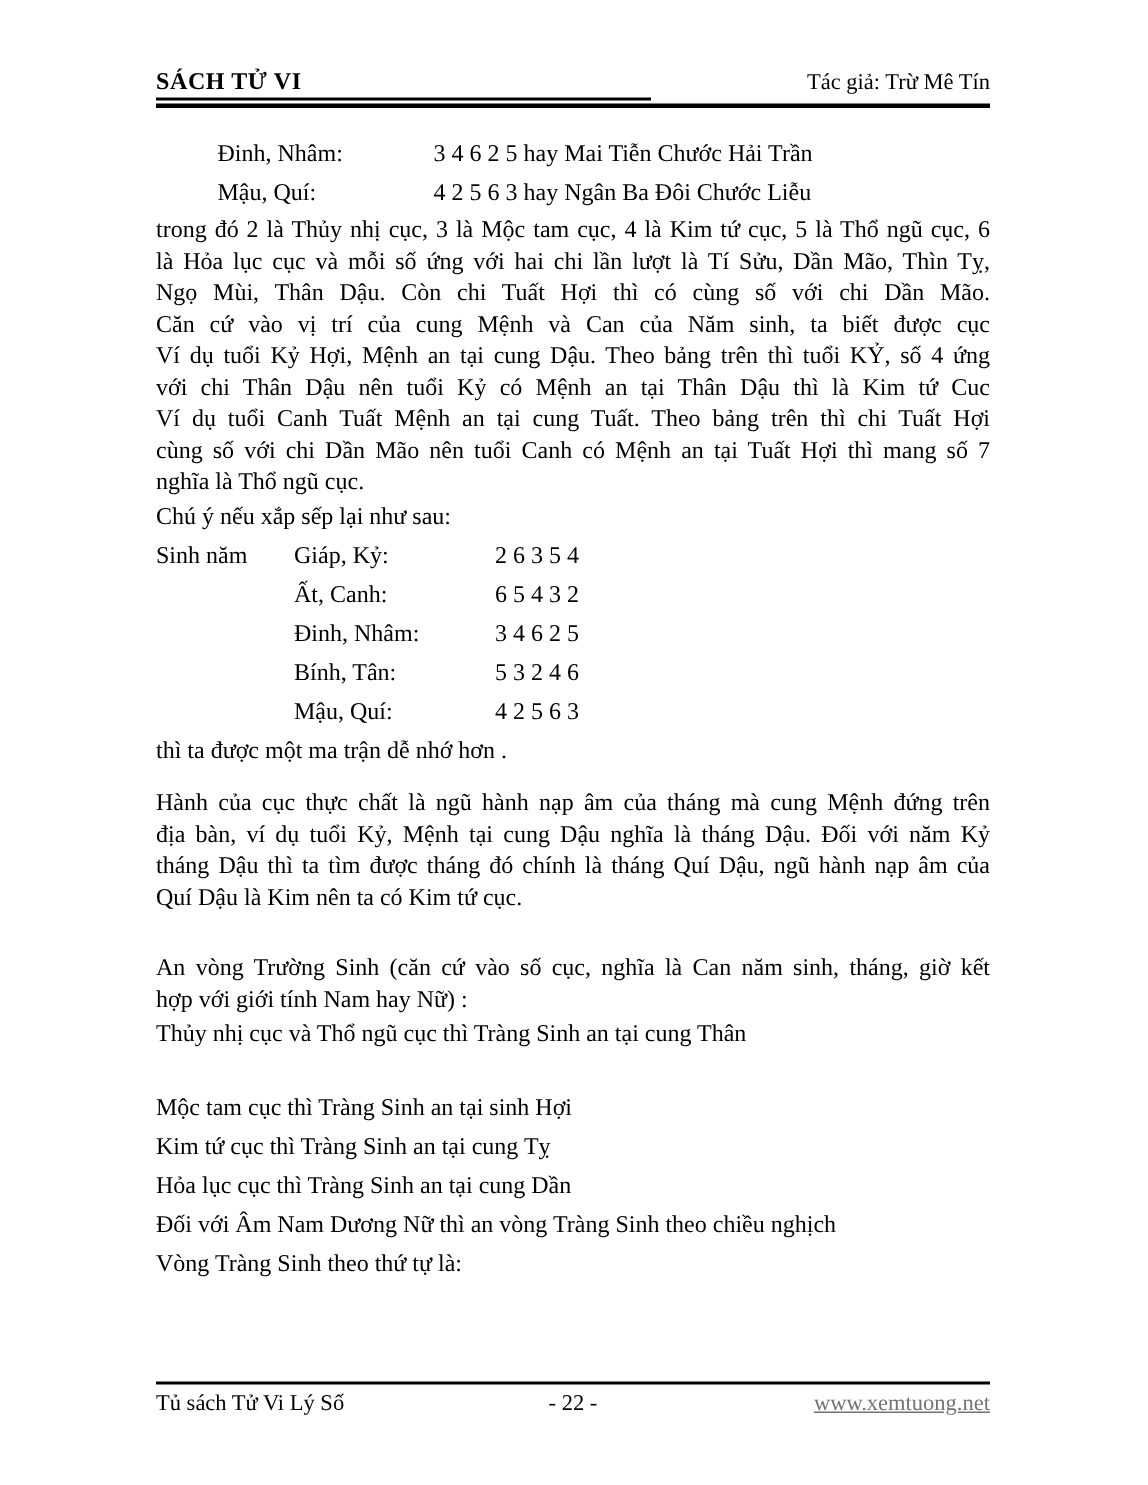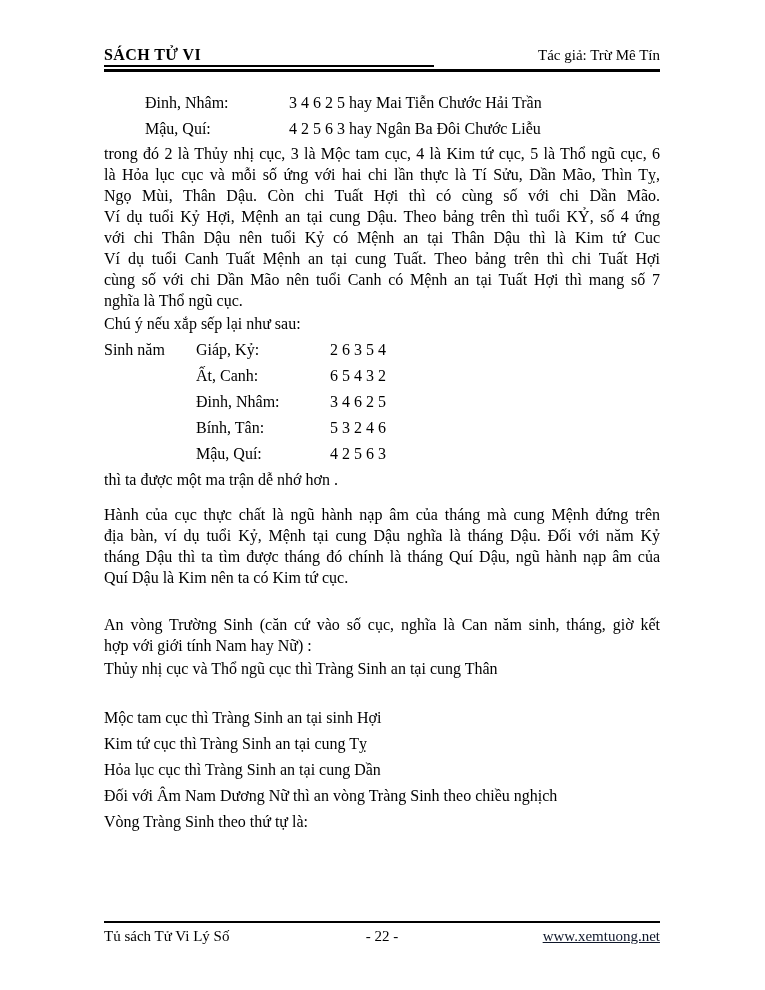--- a/index.html
+++ b/index.html
@@ -49,21 +49,21 @@
   .ts-block { margin-top: 23px; }
   .ts-line { font-size: 16px; line-height: 26px; }
 
   
   .footer { position: absolute; left: 104px; right: 105px; top: 921px; font-size: 15px; }
   .footer-rule { height: 2px; background: #000; }
   .footer-row { display: flex; padding-top: 3px; line-height: 20px; }
   .footer-left { flex: 1; text-align: left; }
   .footer-center { flex: 1; text-align: center; }
   .footer-right { flex: 1; text-align: right; }
-  .site-link { color: #0f172a; text-decoration: underline; cursor: pointer; }
+  .site-link { color: #737373; text-decoration: underline; cursor: pointer; }
 </style>
 </head>
 <body>
 
 <div class="page">
 
   <div class="hdr">
     <span class="hdr-title">SÁCH TỬ VI</span>
     <span class="hdr-author">Tác giả: Trừ Mê Tín</span>
   </div>
@@ -76,22 +76,23 @@
       <span>3 4 6 2 5 hay Mai Tiễn Chước Hải Trần</span>
     </div>
     <div class="intro-row">
       <span class="intro-label">Mậu, Quí:</span>
       <span>4 2 5 6 3 hay Ngân Ba Đôi Chước Liễu</span>
     </div>
   </div>
 
   <div class="para p1">
     <div class="ln">trong đó 2 là Thủy nhị cục, 3 là Mộc tam cục, 4 là Kim tứ cục, 5 là Thổ ngũ cục, 6</div>
-    <div class="ln">là Hỏa lục cục và mỗi số ứng với hai chi lần thực là Tí Sửu, Dần Mão, Thìn Tỵ,</div>
+    <div class="ln">là Hỏa lục cục và mỗi số ứng với hai chi lần lượt là Tí Sửu, Dần Mão, Thìn Tỵ,</div>
     <div class="ln">Ngọ Mùi, Thân Dậu. Còn chi Tuất Hợi thì có cùng số với chi Dần Mão.</div>
+    <div class="ln">Căn cứ vào vị trí của cung Mệnh và Can của Năm sinh, ta biết được cục</div>
     <div class="ln">Ví dụ tuổi Kỷ Hợi, Mệnh an tại cung Dậu. Theo bảng trên thì tuổi KỶ, số 4 ứng</div>
     <div class="ln">với chi Thân Dậu nên tuổi Kỷ có Mệnh an tại Thân Dậu thì là Kim tứ Cuc</div>
     <div class="ln">Ví dụ tuổi Canh Tuất Mệnh an tại cung Tuất. Theo bảng trên thì chi Tuất Hợi</div>
     <div class="ln">cùng số với chi Dần Mão nên tuổi Canh có Mệnh an tại Tuất Hợi thì mang số 7</div>
     <div class="ln last">nghĩa là Thổ ngũ cục.</div>
   </div>
 
   <div class="note-line">Chú ý nếu xắp sếp lại như sau:</div>
 
   <div class="tbl">

